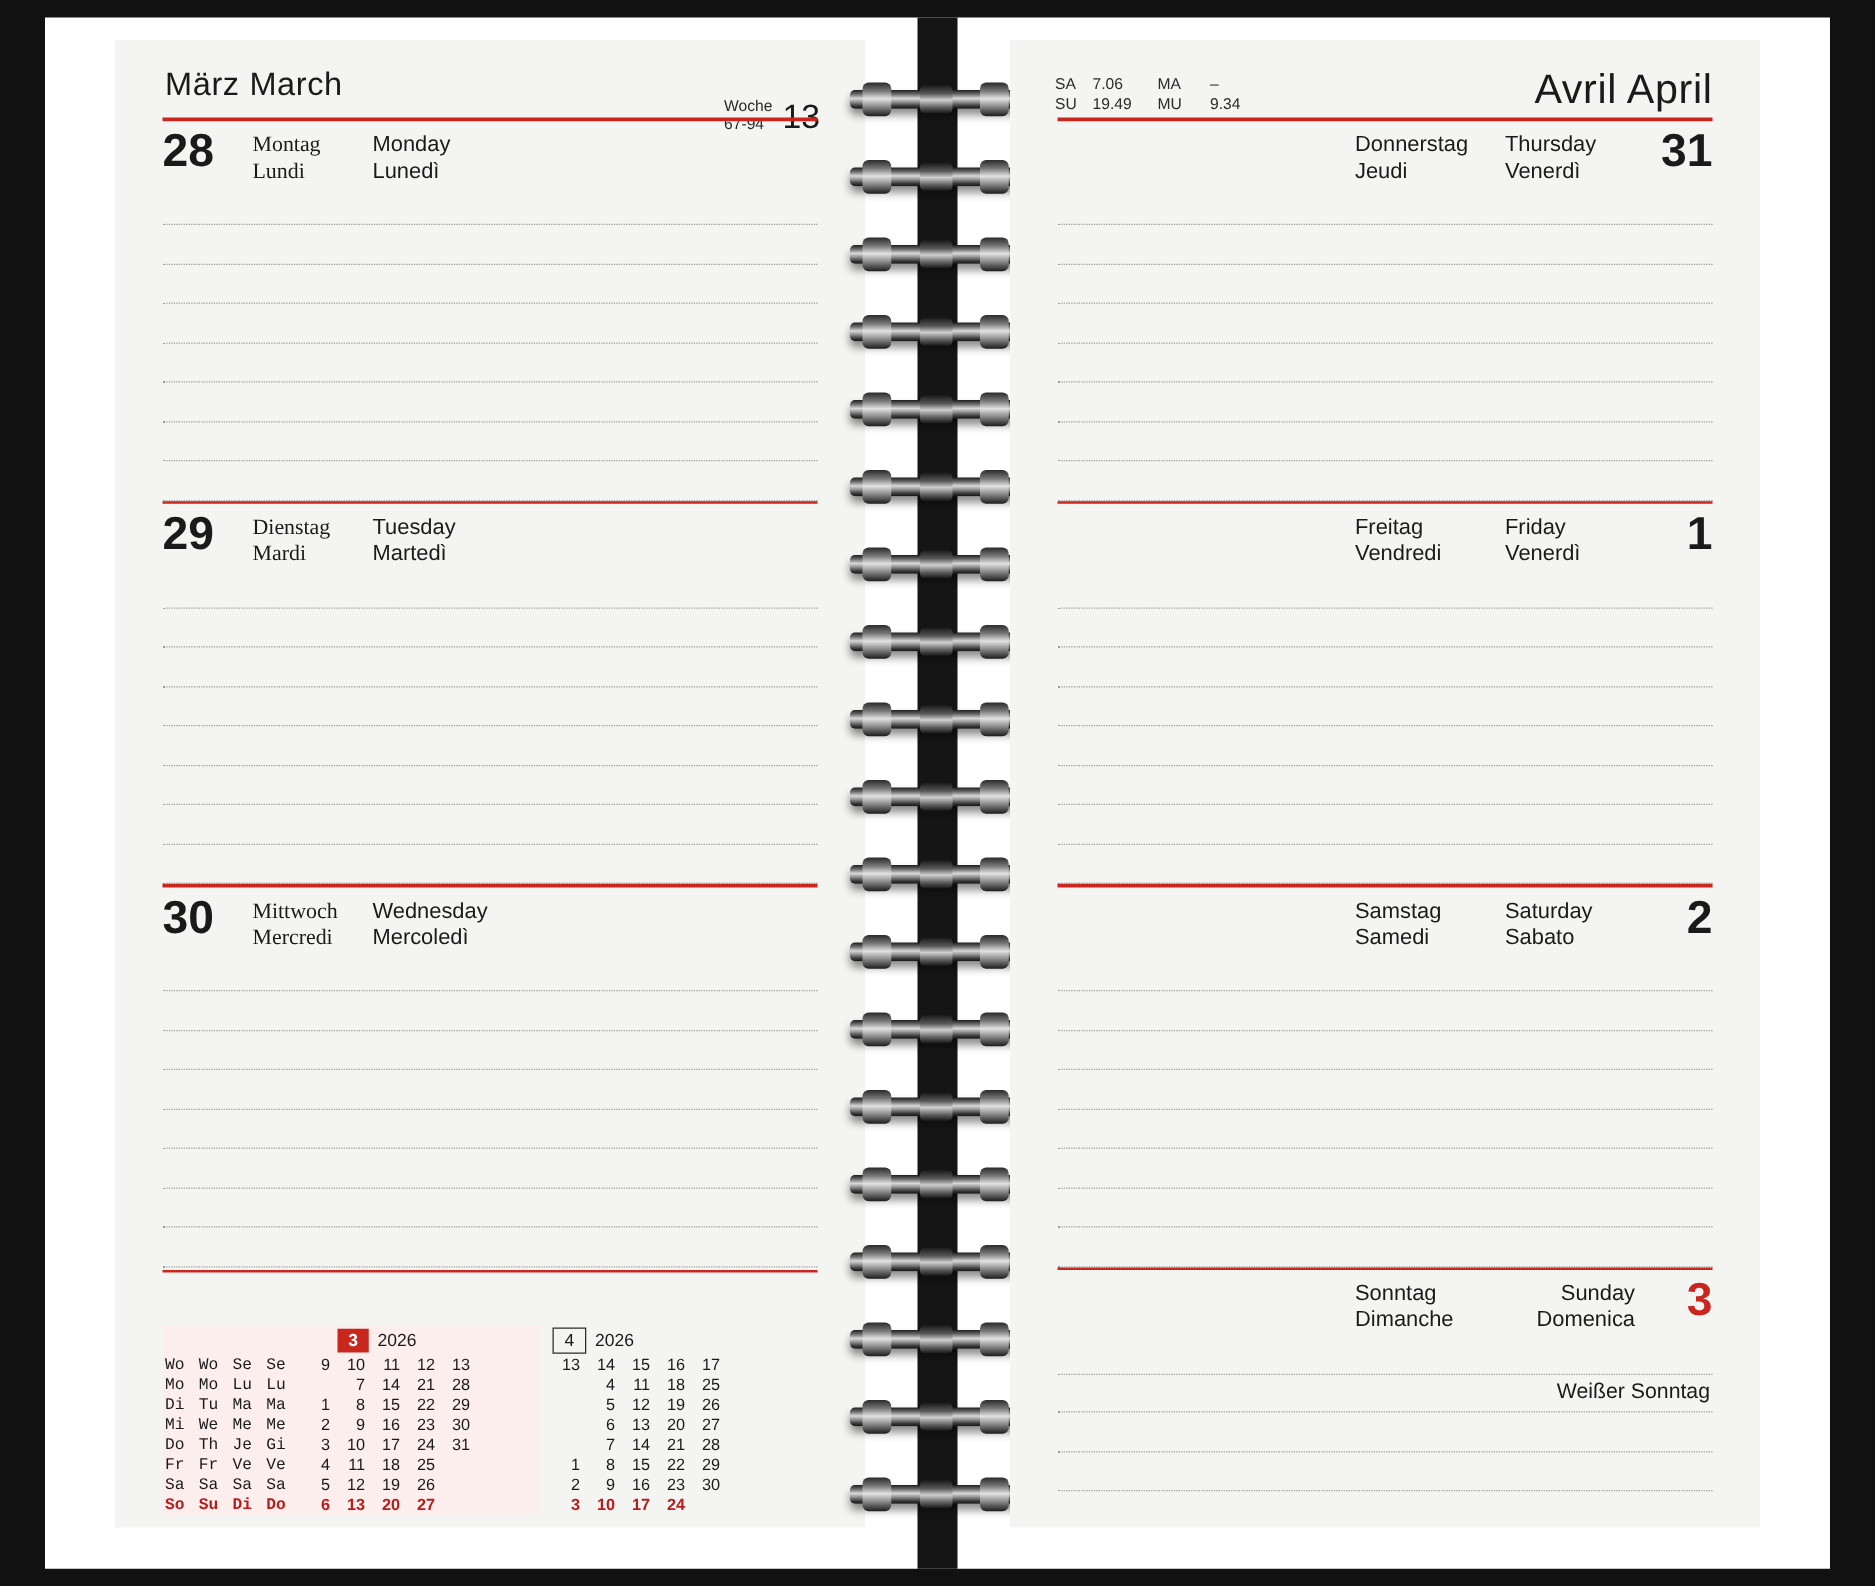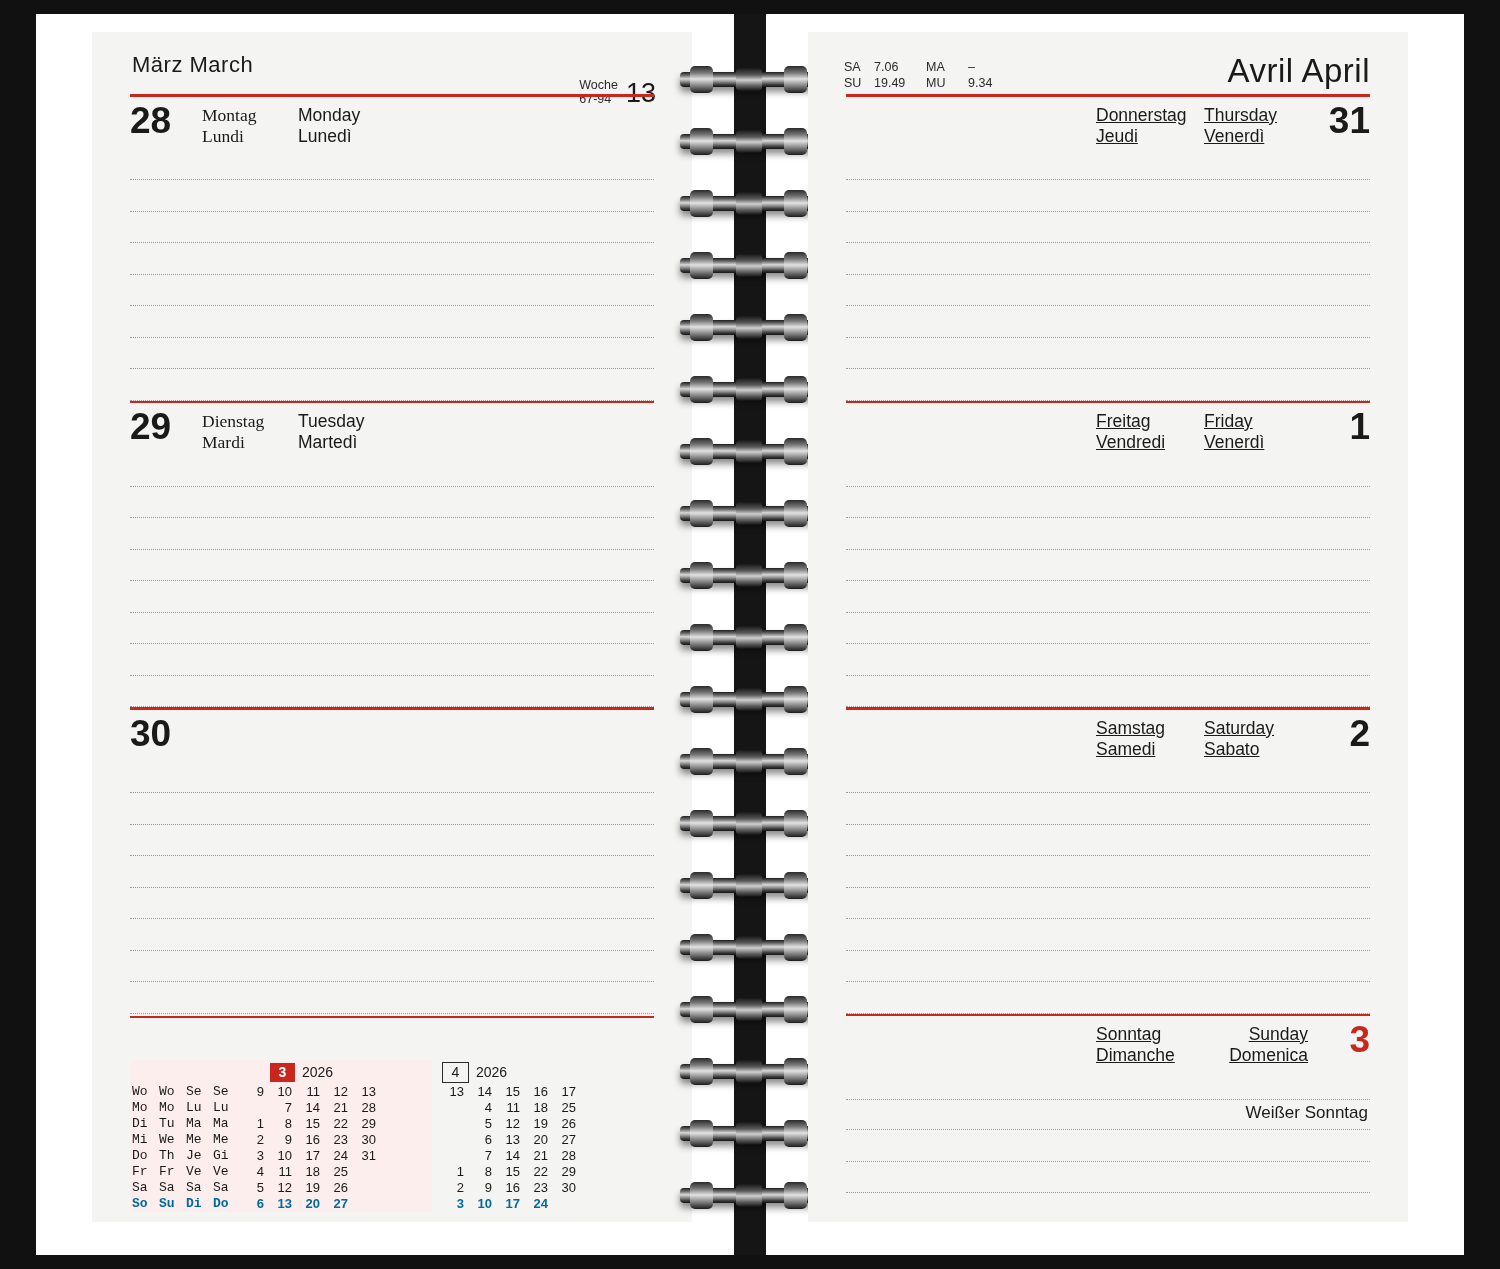--- a/index.html
+++ b/index.html
@@ -54,21 +54,21 @@
   }
 
   .month-head {
     position: relative;
     height: 62px;
   }
   .month-title {
     position: absolute;
     left: 40px;
     top: 20px;
-    font-size: 22px;
+    font-size: 26px;
     color: #1a1a1a;
     letter-spacing: 0.5px;
   }
   .month-title-right {
     position: absolute;
     right: 38px;
     top: 20px;
     font-size: 33px;
     color: #1a1a1a;
     letter-spacing: 0.5px;
@@ -134,21 +134,21 @@
   .daynum.right { right: 0px; }
   .daynum.red { color: #c9261e; }
   .dnames {
     position: absolute;
     top: 8px;
     font-size: 17.5px;
     line-height: 1.22;
     color: #1a1a1a;
   }
   .dnames.left { left: 72px; display: flex; gap: 0; }
-  .dnames.right { right: 62px; display: flex; gap: 4px; text-align: left; text-decoration: underline;}
+  .dnames.right { right: 62px; display: flex; gap: 16px; text-align: left;}
   .dn-col { width: 96px; font-family: Liberation Serif, serif; }
   .dn-col2 { width: 104px; }
 
   .lines {
     margin: 0 38px;
   }
   .dline {
     border-bottom: 1px dotted #9a9a9a;
     height: 30.5px;
   }
@@ -209,21 +209,21 @@
     border-collapse: collapse;
     font-size: 13px;
     line-height: 1.23;
   }
   .mini-table td {
     padding: 0 2px;
     white-space: nowrap;
   }
   .mini-table td.lbl { width: 23px; font-family: Liberation Mono, monospace; }
   .mini-table td.num { width: 24px; text-align: right; }
-  .mini-table tr.sun td { color: #0369a1; font-weight: bold; }
+  .mini-table tr.sun td { color: #b91c1c; font-weight: bold; }
 
   
   .spiral {
     position: absolute;
     left: 672px;
     top: 14px;
     width: 156px;
     height: 1241px;
   }
   .spine {
@@ -335,20 +335,30 @@
         <div class="dline"></div>
         <div class="dline"></div>
         <div class="dline"></div>
       </div>
     </div>
 
     <div class="day">
       <div class="redrule"></div>
       <div class="day-head">
         <div class="daynum left">30</div>
+        <div class="dnames left">
+          <div class="dn-col">
+            <div>Mittwoch</div>
+            <div>Mercredi</div>
+          </div>
+          <div class="dn-col2">
+            <div>Wednesday</div>
+            <div>Mercoledì</div>
+          </div>
+        </div>
       </div>
       <div class="lines">
         <div class="dline"></div>
         <div class="dline"></div>
         <div class="dline"></div>
         <div class="dline"></div>
         <div class="dline"></div>
         <div class="dline"></div>
         <div class="dline"></div>
         <div class="dline"></div>

